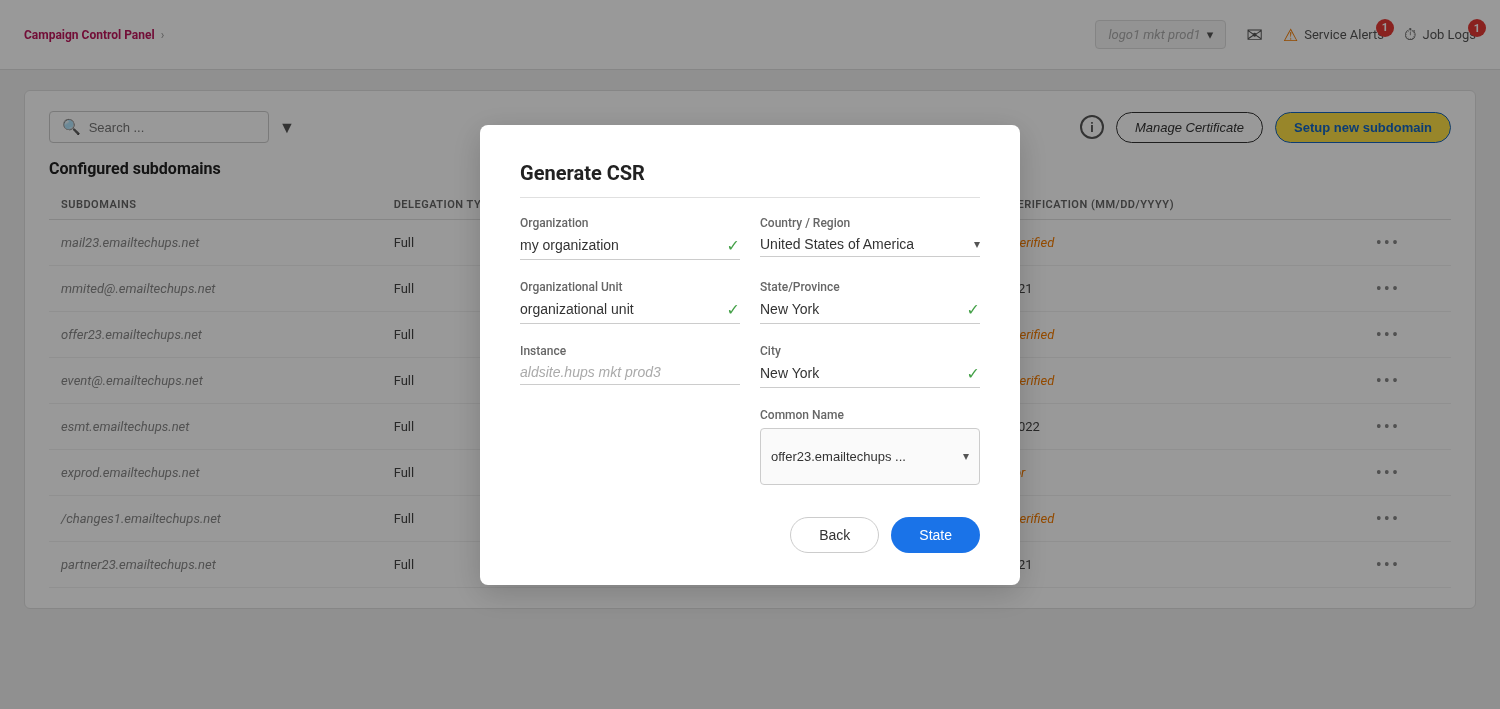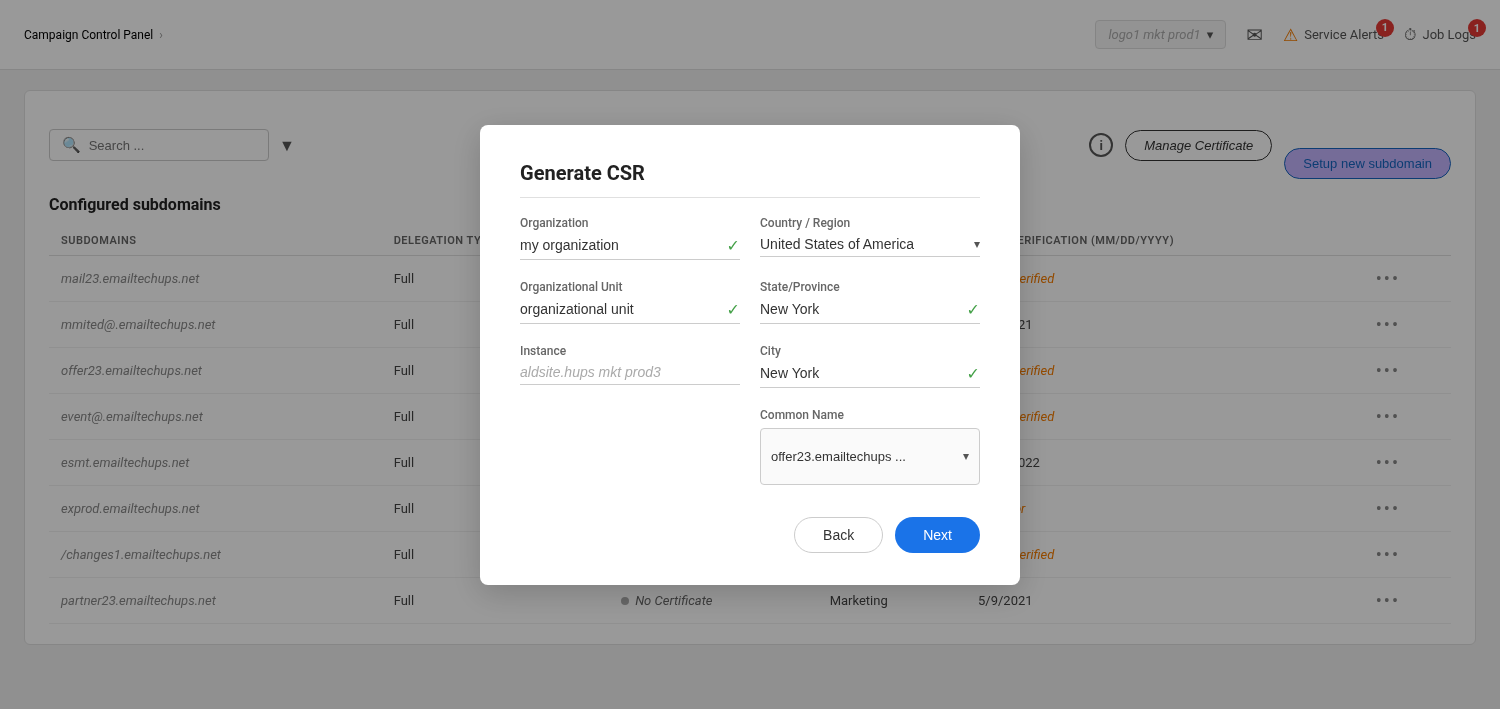--- a/index.html
+++ b/index.html
@@ -143,28 +143,27 @@
       border-radius: 20px;
       padding: 7px 18px;
       font-size: 13px;
       font-weight: 500;
       cursor: pointer;
       color: #333;
       font-style: italic;
     }
     .btn-primary-outline {
       border: 1.5px solid #1565c0;
-      background: #c4b5fd;
+      background: #fde047;
       border-radius: 20px;
       padding: 7px 18px;
       font-size: 13px;
-      font-weight: 400;
+      font-weight: 700;
       cursor: pointer;
       color: #1565c0;
-      margin-top: 37px;
     }
 
     .section-title {
       font-size: 16px;
       font-weight: 700;
       color: #222;
       margin-bottom: 12px;
     }
 
     
@@ -331,21 +330,21 @@
       color: #fff;
       font-weight: 500;
     }
   </style>
 </head>
 <body>
 
 <div class="top-bar">
   <div class="breadcrumb-area">
     <div class="breadcrumb-link">
-      <span style="cursor:pointer;color:#000000;font-size:12px;">Campaign Control Panel</span>
+      <span style="cursor:pointer;color:#be185d;font-size:12px;font-weight:bold;">Campaign Control Panel</span>
       <span style="color:#999;font-size:12px;">›</span>
     </div>
   </div>
   <div class="top-bar-right">
     <div class="instance-selector">
       <span style="color:#aaa;font-style:italic;font-size:13px;">logo1 mkt prod1</span>
       <span>▾</span>
     </div>
     <div class="mail-icon-wrap top-icon-btn">
       <span style="font-size:20px;color:#555;">✉</span>
@@ -555,16 +554,16 @@
           <select class="common-name-select">
             <option>offer23.emailtechups ...</option>
           </select>
           <span class="dropdown-arrow">▾</span>
         </div>
       </div>
     </div>
 
     <div class="modal-actions">
       <button class="btn-back">Back</button>
-      <button class="btn-next">Next</button>
+      <button class="btn-next">State</button>
     </div>
   </div>
 </div>
 
 </body></html>

